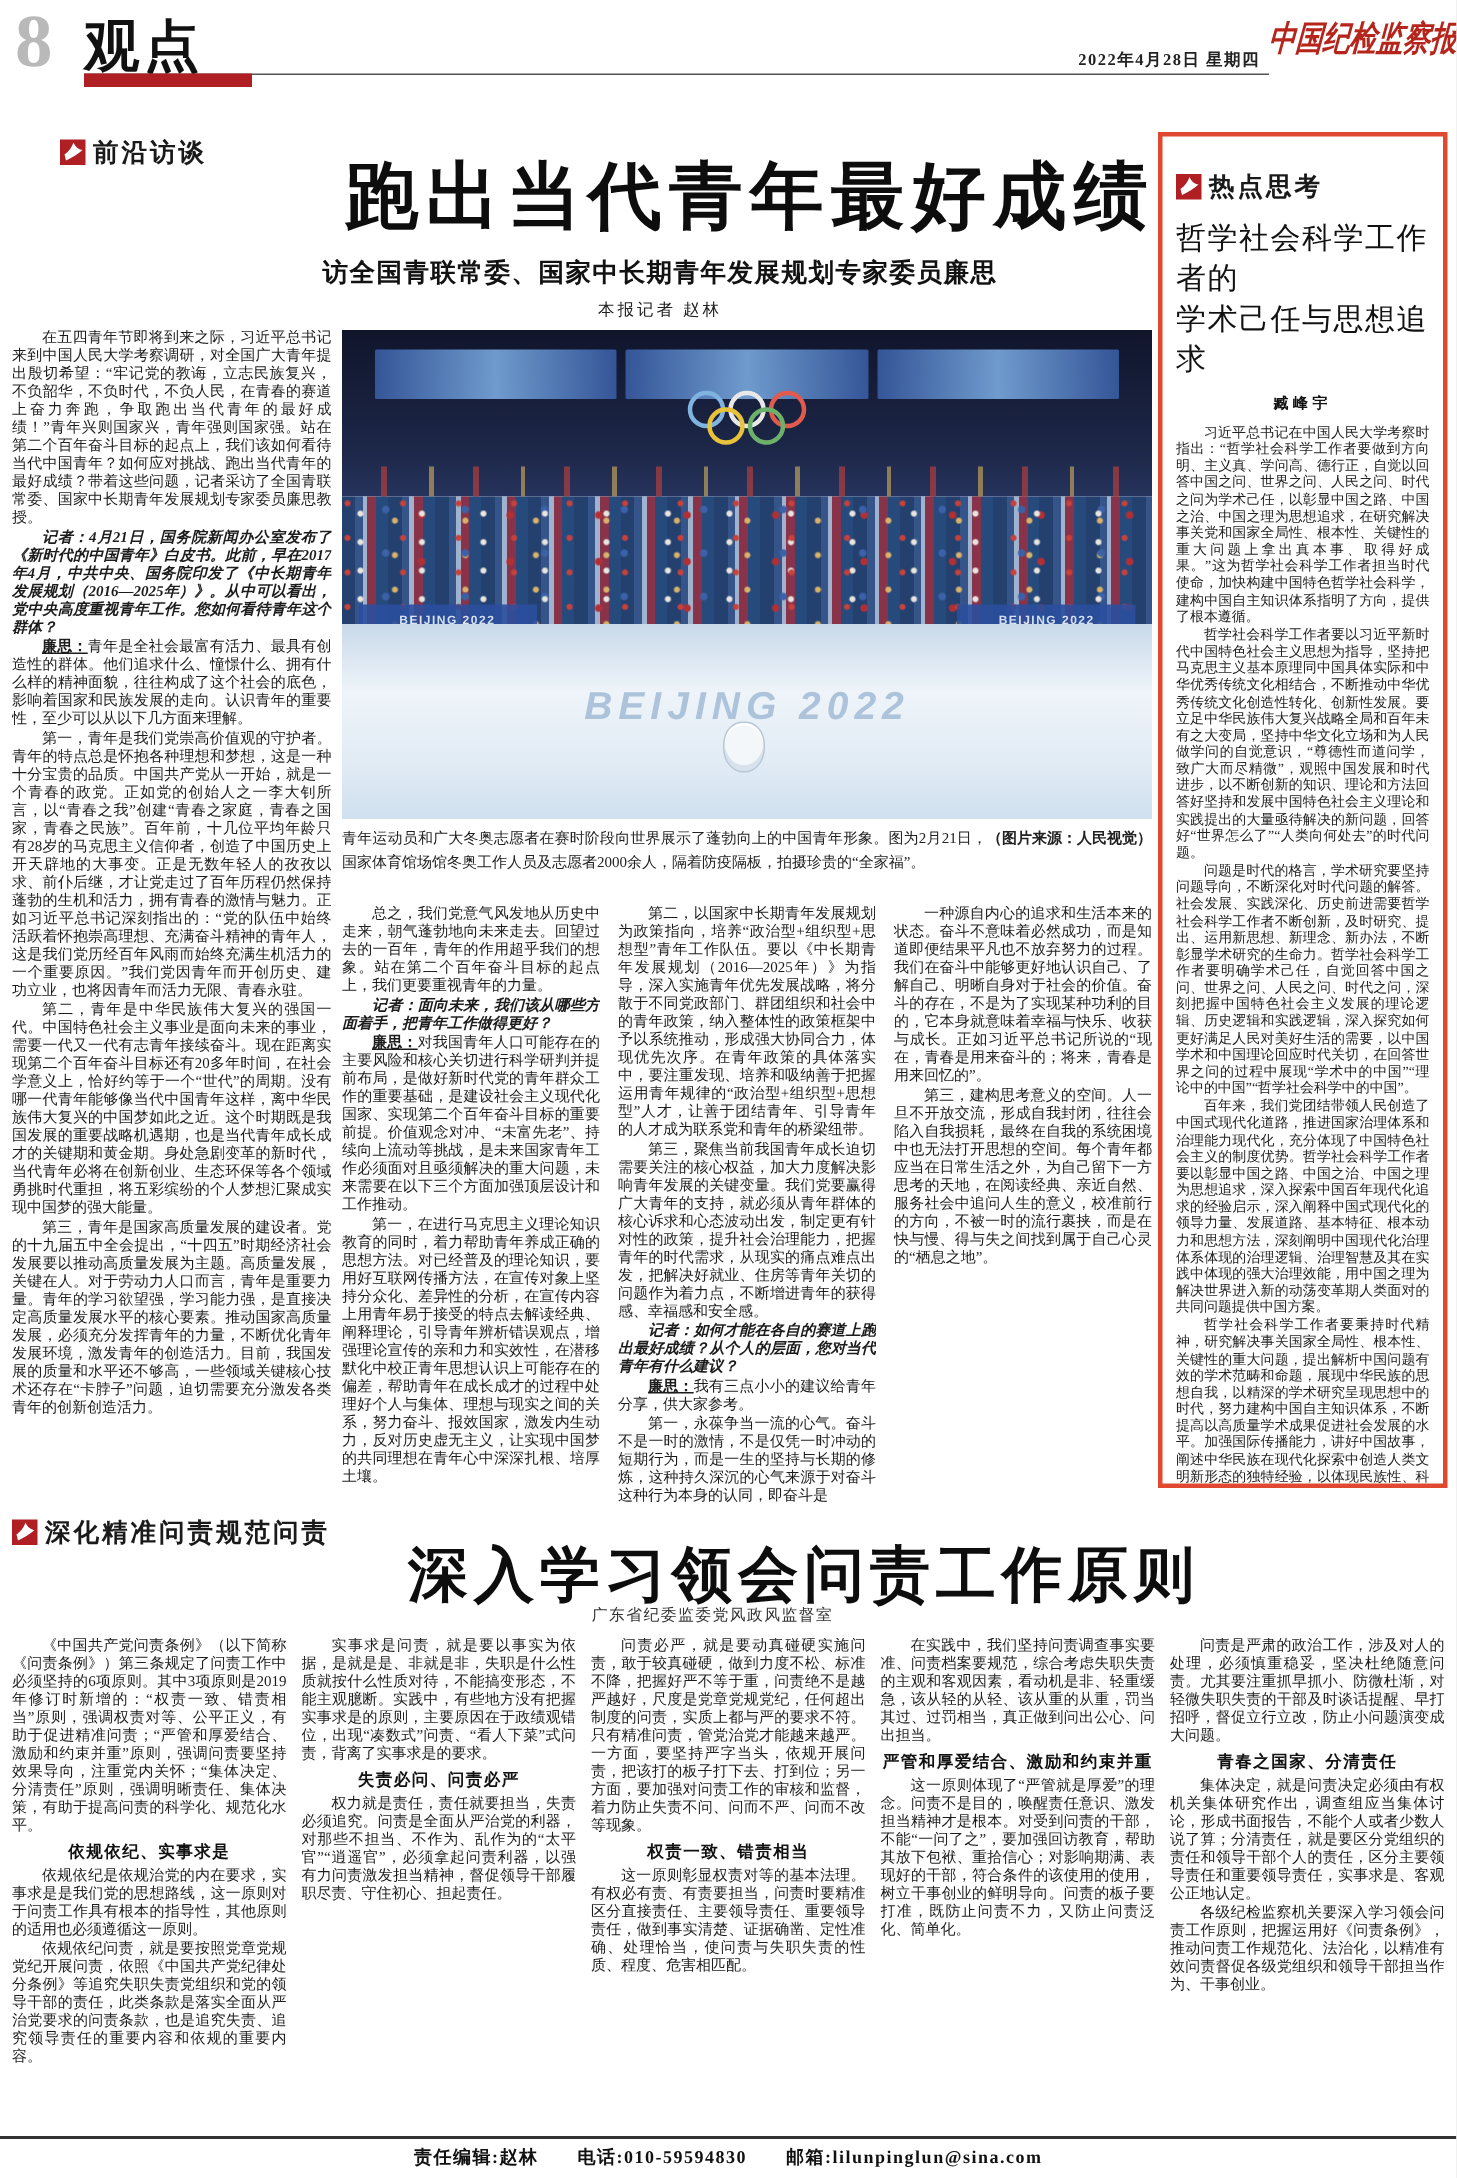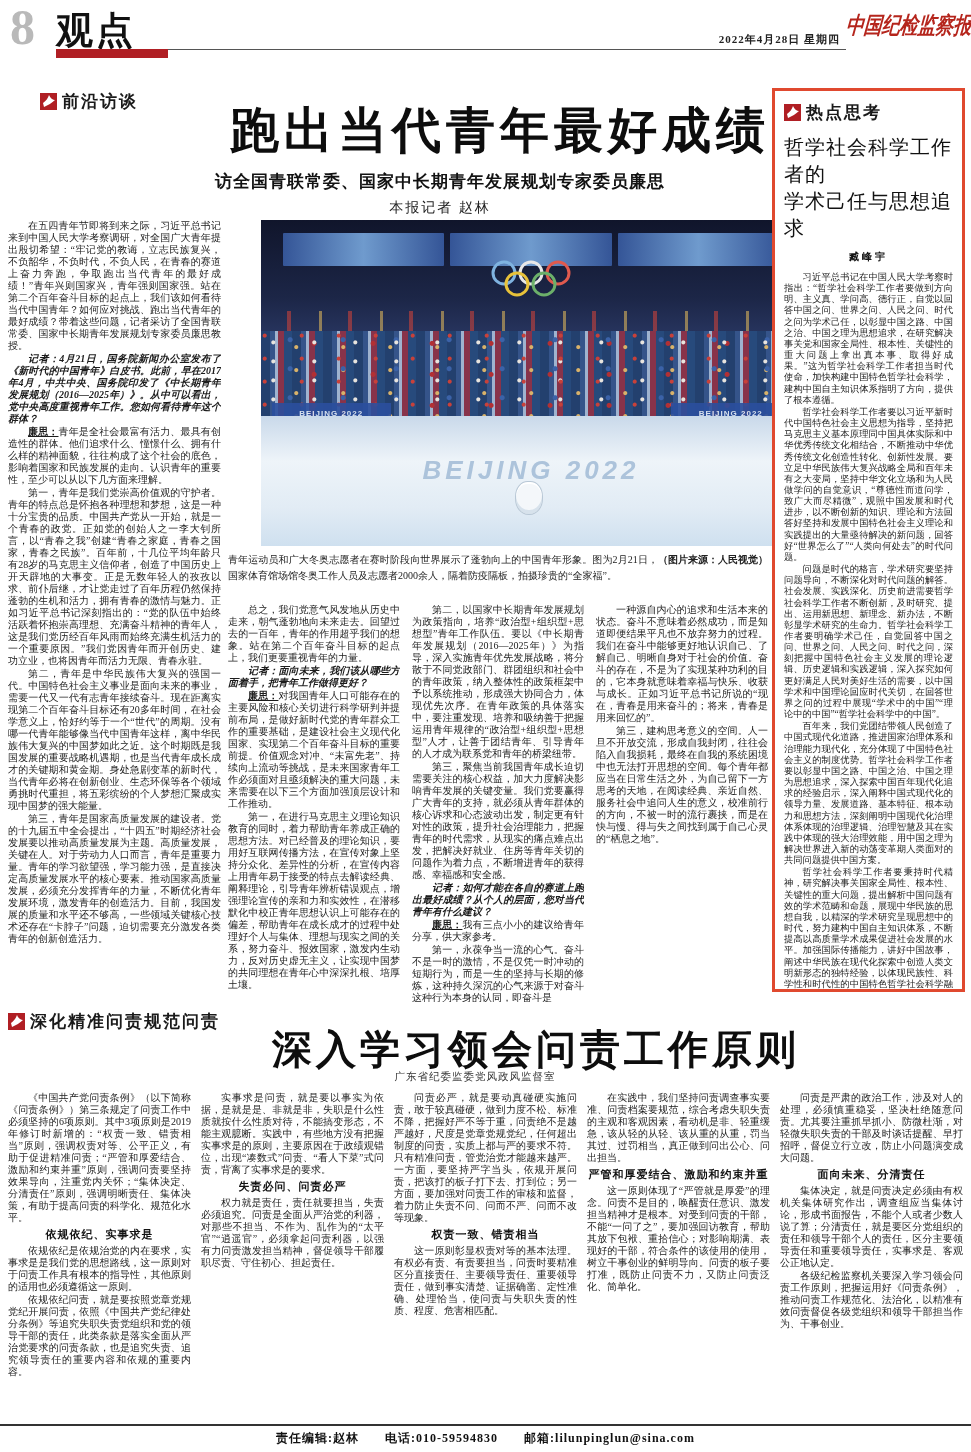--- a/index.html
+++ b/index.html
@@ -14,34 +14,34 @@
   .masthead{position:absolute;left:846px;top:10px;width:120px;font-size:23px;font-weight:900;color:#b5251c;
             font-style:italic;white-space:nowrap;transform:scaleX(.78) skewX(-6deg);transform-origin:left;letter-spacing:0;}
   
   .kicker{position:absolute;display:flex;align-items:center;gap:5px;font-size:17px;font-weight:900;letter-spacing:2px;color:#1a1a1a;}
   .kicker .ic{width:17px;height:17px;background:#b01f24;display:inline-block;position:relative;flex:0 0 auto;}
   .kicker .ic svg{position:absolute;left:1px;top:1px;}
   
   .headline{position:absolute;left:110px;top:104px;width:660px;text-align:right;
             font-size:49px;font-weight:900;letter-spacing:5px;line-height:1.1;color:#0d0d0d;}
   .subtitle{position:absolute;left:110px;top:170px;width:660px;text-align:center;font-size:17px;font-weight:bold;letter-spacing:1px;}
-  .byline{position:absolute;left:110px;top:199px;width:660px;text-align:center;font-size:14px;color:#222;letter-spacing:2px;}
+  .byline{position:absolute;left:110px;top:199px;width:660px;text-align:center;font-size:11px;color:#222;letter-spacing:2px;}
   .colbox{position:absolute;overflow:hidden;text-align:justify;}
   .colbox p.para{margin:0 0 1px;text-indent:2em;font-size:10px;line-height:1.2;color:#1c1c1c;}
   .colbox p.q{font-weight:bold;font-style:italic;}
   .colbox p.para b{font-weight:bold;text-decoration:underline;}
   .colbox p.subhead{margin:3px 0;text-indent:0;text-align:center;font-weight:bold;font-size:11px;
                     font-family:"Liberation Sans",sans-serif;letter-spacing:1px;}
   #int-col1{left:8px;top:220px;width:213px;height:780px;}
   #int-col2{left:228px;top:604px;width:172px;height:398px;}
   #int-col3{left:412px;top:604px;width:172px;height:398px;}
   #int-col4{left:596px;top:604px;width:172px;height:398px;}
   
   .photo{position:absolute;left:228px;top:220px;width:540px;height:326px;overflow:hidden;
-         background:linear-gradient(180deg,#131a30 0%,#1b2okay445 0%);margin-left:33px;}
+         background:linear-gradient(180deg,#131a30 0%,#1b2okay445 0%);}
   .ph-top{position:absolute;left:0;top:0;width:100%;height:34%;
           background:linear-gradient(180deg,#10152b 0%,#1c2647 70%,#26335c 100%);}
   .ph-screens{position:absolute;left:4%;top:4%;width:92%;height:10%;display:flex;gap:6px;}
   .ph-screens i{flex:1;background:linear-gradient(90deg,#3a5fa8,#7fb1e8,#3a5fa8);opacity:.85;border-radius:1px;}
   .ph-crowd{position:absolute;left:0;top:34%;width:100%;height:26%;
      background:
        radial-gradient(circle at 10% 20%, #c8413a 1.5px, transparent 2.5px),
        radial-gradient(circle at 30% 60%, #e8e4de 1.5px, transparent 2.5px),
        radial-gradient(circle at 55% 30%, #3b62a8 2px, transparent 3px),
        radial-gradient(circle at 75% 70%, #d8b26a 1.5px, transparent 2.5px),
@@ -59,21 +59,21 @@
   .ph-board.left{left:2%;} .ph-board.right{right:2%;}
   .ph-rings{position:absolute;left:50%;top:12%;transform:translateX(-50%);}
   .ph-mascot{position:absolute;left:47%;top:80%;width:26px;height:32px;background:#f4f7fa;border-radius:45% 45% 48% 48%;
      box-shadow:inset 0 -4px 0 #d7e2ec, inset 0 2px 0 #ffffff;border:1px solid #b9c8d6;}
   .ph-flags{position:absolute;left:0;top:28%;width:100%;height:8%;
      background:repeating-linear-gradient(90deg,transparent 0 26px,#c8413a 26px 30px,transparent 30px 58px,#d8b25a 58px 61px);opacity:.6;}
   .caption{position:absolute;left:228px;top:552px;width:540px;font-size:10px;line-height:1.55;text-align:justify;color:#222;}
   .caption .credit{float:right;font-weight:bold;}
   
   .sidebar{position:absolute;left:772px;top:88px;width:193px;height:904px;border:3px solid #e0492f;background:#fff;
-           box-sizing:border-box;padding:8px 9px;overflow:hidden;}
+           box-sizing:border-box;padding:20px 9px;overflow:hidden;}
   .sidebar .kicker{position:static;margin:2px 0 10px;}
   .sb-title{text-align:left;font-size:20px;font-weight:400;line-height:1.35;letter-spacing:1px;margin:0 0 8px;}
   .sb-author{text-align:center;font-size:10px;font-weight:bold;letter-spacing:3px;margin:0 0 8px;}
   .sb-body{text-align:justify;}
   .sb-body p.para{margin:0 0 1px;text-indent:2em;font-size:9.3px;line-height:1.2;color:#222;}
   
   .acc-headline{position:absolute;left:150px;top:1022px;width:650px;text-align:right;
                 font-size:40px;font-weight:900;letter-spacing:4px;color:#0d0d0d;}
   .acc-byline{position:absolute;left:150px;top:1070px;width:650px;text-align:center;font-size:10.5px;color:#333;letter-spacing:1px;}
   .acc-col{top:1092px;width:183px;height:324px;}
@@ -213,21 +213,21 @@
       <p class="subhead">权责一致、错责相当</p>
       <p class="para">这一原则彰显权责对等的基本法理。有权必有责、有责要担当，问责时要精准区分直接责任、主要领导责任、重要领导责任，做到事实清楚、证据确凿、定性准确、处理恰当，使问责与失职失责的性质、程度、危害相匹配。</p>
     </div>
   <div class="colbox acc-col" id="acc-col4">
       <p class="para">在实践中，我们坚持问责调查事实要准、问责档案要规范，综合考虑失职失责的主观和客观因素，看动机是非、轻重缓急，该从轻的从轻、该从重的从重，罚当其过、过罚相当，真正做到问出公心、问出担当。</p>
       <p class="subhead">严管和厚爱结合、激励和约束并重</p>
       <p class="para">这一原则体现了“严管就是厚爱”的理念。问责不是目的，唤醒责任意识、激发担当精神才是根本。对受到问责的干部，不能“一问了之”，要加强回访教育，帮助其放下包袱、重拾信心；对影响期满、表现好的干部，符合条件的该使用的使用，树立干事创业的鲜明导向。问责的板子要打准，既防止问责不力，又防止问责泛化、简单化。</p>
     </div>
   <div class="colbox acc-col" id="acc-col5">
       <p class="para">问责是严肃的政治工作，涉及对人的处理，必须慎重稳妥，坚决杜绝随意问责。尤其要注重抓早抓小、防微杜渐，对轻微失职失责的干部及时谈话提醒、早打招呼，督促立行立改，防止小问题演变成大问题。</p>
-      <p class="subhead">面向未来、分清责任</p>
+      <p class="subhead">青春之国家、分清责任</p>
       <p class="para">集体决定，就是问责决定必须由有权机关集体研究作出，调查组应当集体讨论，形成书面报告，不能个人或者少数人说了算；分清责任，就是要区分党组织的责任和领导干部个人的责任，区分主要领导责任和重要领导责任，实事求是、客观公正地认定。</p>
       <p class="para">各级纪检监察机关要深入学习领会问责工作原则，把握运用好《问责条例》，推动问责工作规范化、法治化，以精准有效问责督促各级党组织和领导干部担当作为、干事创业。</p>
     </div>
 
   <div class="footer-rule"></div>
   <div class="footer">责任编辑:赵林　　电话:010-59594830　　邮箱:lilunpinglun@sina.com</div>
 
 </div>
 
 </body></html>

